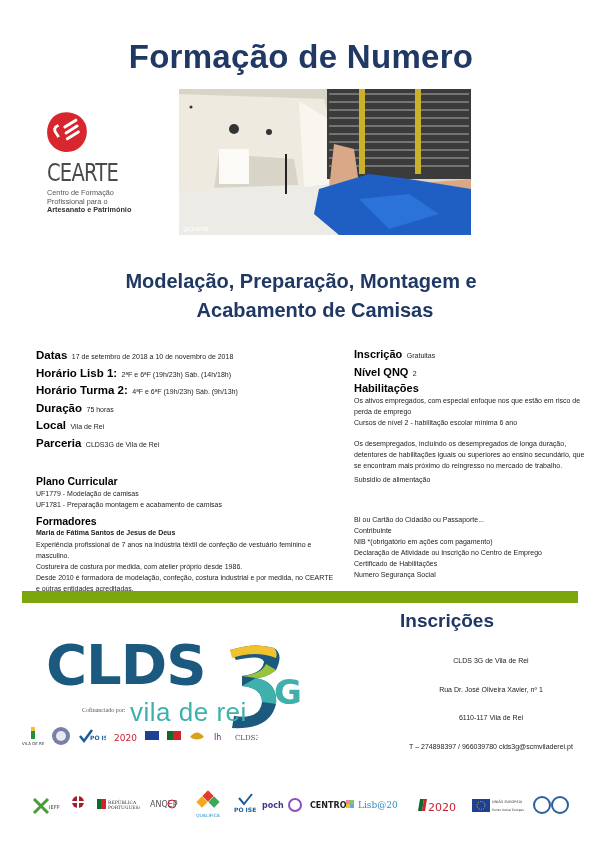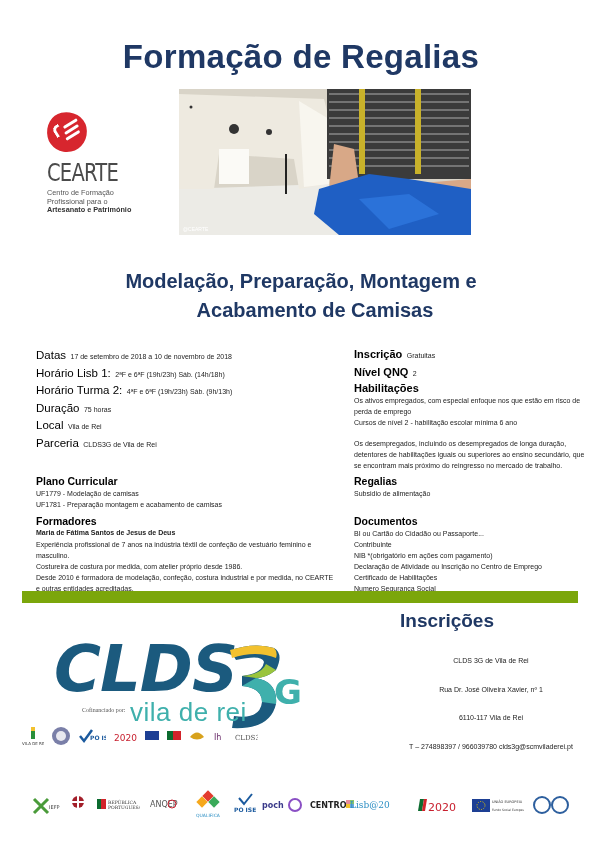--- a/index.html
+++ b/index.html
@@ -23,57 +23,57 @@
   .photo svg { display: block; }
   .photo-credit { position: absolute; left: 4px; bottom: 3px; font-size: 5px; color: #fff; }
 
   .subtitle { left: 0; width: 602px; top: 267px; text-align: center; font-size: 20px; font-weight: bold; color: #1f3864; line-height: 29px; }
   .subtitle .l1 { display: block; }
   .subtitle .l2 { display: block; padding-left: 28px; }
 
   
   .info-left { left: 36px; top: 345px; width: 300px; }
   .info-row { height: 17.5px; line-height: 17px; white-space: nowrap; }
-  .lbl { font-weight: normal; font-size: 11.5px; color: #000; }
+  .lbl { font-weight: bold; font-size: 11.5px; color: #000; }
   .val { font-size: 7px; color: #222; }
 
   .info-right { left: 354px; top: 345px; width: 240px; }
   .r-row { line-height: 15px; white-space: nowrap; }
   .r-head { font-weight: bold; font-size: 11px; color: #000; line-height: 14px; }
   .small { font-size: 7px; line-height: 11px; color: #222; }
   .para-gap { height: 10px; }
 
   .section { }
   .sec-title { font-weight: bold; font-size: 10.5px; color: #000; line-height: 14px; }
   .sec-sub { font-weight: bold; font-size: 7px; line-height: 10.5px; color: #222; }
 
   .green-bar { left: 22px; top: 591px; width: 556px; height: 12px; background: #7ba60b; }
 
   
   .clds { left: 38px; top: 640px; width: 270px; height: 110px; }
-  .clds-text { position: absolute; left: 16px; top: -8px; font-family: "DejaVu Sans", sans-serif; font-weight: bold; font-size: 64px; color: #1b5a7e; letter-spacing: -1px; font-style: italic; }
+  .clds-text { position: absolute; left: 8px; top: -8px; font-family: "DejaVu Sans", sans-serif; font-weight: bold; font-size: 56px; color: #1b5a7e; letter-spacing: -1px; }
   .clds-vila { position: absolute; left: 92px; top: 57px; font-size: 26px; color: #3fb0ac; letter-spacing: 0.5px; }
   .clds-co { position: absolute; left: 44px; top: 67px; font-family: "Liberation Serif", serif; font-size: 6px; color: #555; }
   .clds-3g { position: absolute; left: 188px; top: 2px; width: 82px; height: 95px; }
 
   .partners-row { left: 22px; top: 725px; width: 300px; height: 22px; display: flex; align-items: center; gap: 6px; }
   .plogo { font-size: 6px; color: #444; display: flex; align-items: center; justify-content: center; }
 
   
   .insc-title { left: 400px; width: 164px; top: 610px; font-size: 19px; font-weight: bold; color: #1f3864; }
   .insc-line { left: 380px; width: 222px; text-align: center; font-size: 7px; color: #222; }
 
   
   .footer { left: 28px; top: 790px; width: 548px; height: 30px; }
   .flogo { position: absolute; top: 0; height: 30px; display: flex; align-items: center; }
 </style>
 </head>
 <body>
 
-<div class="abs main-title">Formação de Regalias</div>
+<div class="abs main-title">Formação de Numero</div>
 
 <div class="abs cearte">
   <div class="cearte-mark">
     <span class="quill"></span>
     <span class="bar" style="top:11px"></span>
     <span class="bar" style="top:17px"></span>
     <span class="bar" style="top:23px"></span>
   </div>
   <div class="cearte-name">CEARTE</div>
   <div class="cearte-sub">
@@ -159,26 +159,24 @@
   <div class="sec-title">Formadores</div>
   <div class="sec-sub">Maria de Fátima Santos de Jesus de Deus</div>
   <div class="small">Experiência profissional de 7 anos na indústria têxtil de confeção de vestuário feminino e</div>
   <div class="small">masculino.</div>
   <div class="small">Costureira de costura por medida, com atelier próprio desde 1986.</div>
   <div class="small">Desde 2010 é formadora de modelação, confeção, costura industrial e por medida, no CEARTE</div>
   <div class="small">e outras entidades acreditadas.</div>
 </div>
 
 <div class="abs section" style="left:354px; top:474px; width:240px;">
-  <div class="sec-title">Regalias</div>
   <div class="small">Subsidio de alimentação</div>
 </div>
 
 <div class="abs section" style="left:354px; top:514px; width:240px;">
-  <div class="sec-title">Documentos</div>
   <div class="small">BI ou Cartão do Cidadão ou Passaporte...</div>
   <div class="small">Contribuinte</div>
   <div class="small">NIB *(obrigatório em ações com pagamento)</div>
   <div class="small">Declaração de Atividade ou Inscrição no Centro de Emprego</div>
   <div class="small">Certificado de Habilitações</div>
   <div class="small">Numero Segurança Social</div>
 </div>
 
 <div class="abs green-bar"></div>
 
@@ -304,21 +302,21 @@
   </div>
   <div class="flogo" style="left:282px;">
     <svg width="44" height="24">
         <text x="0" y="15" font-size="8" font-weight="bold" fill="#222" font-family="DejaVu Sans, sans-serif">CENTRO</text>
         <rect x="36" y="7" width="4" height="4" fill="#e88a9a"></rect>
         <rect x="40" y="7" width="4" height="4" fill="#8ac46a"></rect>
         <rect x="36" y="11" width="4" height="4" fill="#f2c12e"></rect>
         <rect x="40" y="11" width="4" height="4" fill="#6aa8d8"></rect>
       </svg>
   </div>
-  <div class="flogo" style="left:322px;">
+  <div class="flogo" style="left:330px;">
     <svg width="48" height="24">
         <text x="0" y="15" font-size="9" fill="#2d8fc4" font-family="DejaVu Serif, serif">Lisb@20</text>
       </svg>
   </div>
   <div class="flogo" style="left:390px;">
     <svg width="46" height="24">
         <path d="M2,6 L6,6 L4,18 L0,18Z" fill="#0b6b2f"></path>
         <path d="M6,6 L9,6 L7,18 L4,18Z" fill="#d2232a"></path>
         <text x="10" y="18" font-size="11" fill="#c8202f" font-family="DejaVu Sans, sans-serif">2020</text>
       </svg>

